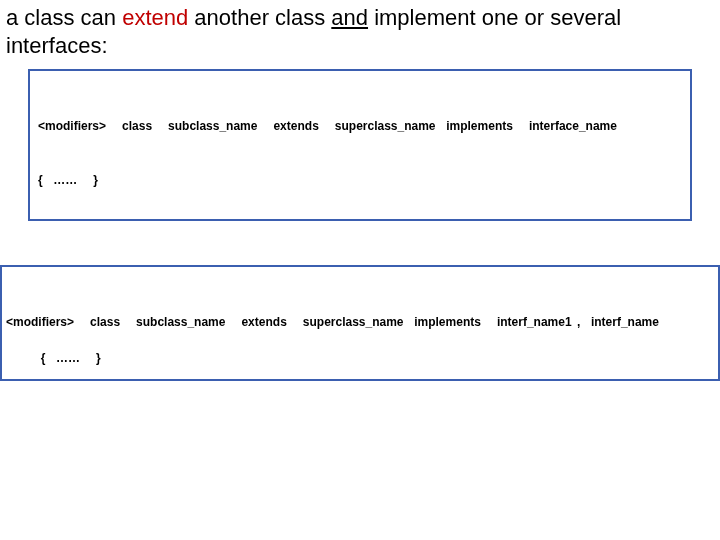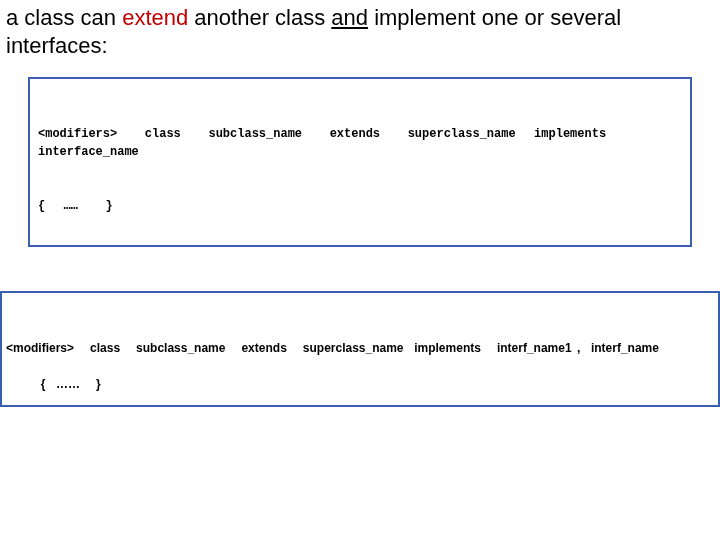--- a/index.html
+++ b/index.html
@@ -7,39 +7,38 @@
       width: 720px;
       height: 540px;
       background: #fff;
       font-family: Arial, Helvetica, sans-serif;
       color: #000;
       overflow: hidden;
     }
     .heading {
       font-size: 22px;
       line-height: 1.25;
-      padding: 4px 0 18px 6px;
+      padding: 4px 0 10px 6px;
       font-weight: 400;
     }
     .heading .extend { color: #c00000; }
     .heading .and { text-decoration: underline; }
     .codebox {
       border: 2px solid #3b5fb0;
       padding: 10px 8px 12px 8px;
       font-family: Arial, Helvetica, sans-serif;
       font-size: 12px;
       font-weight: 700;
       line-height: 1.5;
       white-space: pre-wrap;
       word-spacing: 2px;
       color: #000;
     }
     .box1 {
       margin: 0 28px 0 28px;
-      font-family: Liberation Mono, monospace;
     }
     .box2 {
       margin: 44px 0 0 0;
       padding-left: 4px;
     }
     .box2 .indent {
       padding-left: 24px;
       display: inline-block;
     }
   </style>

